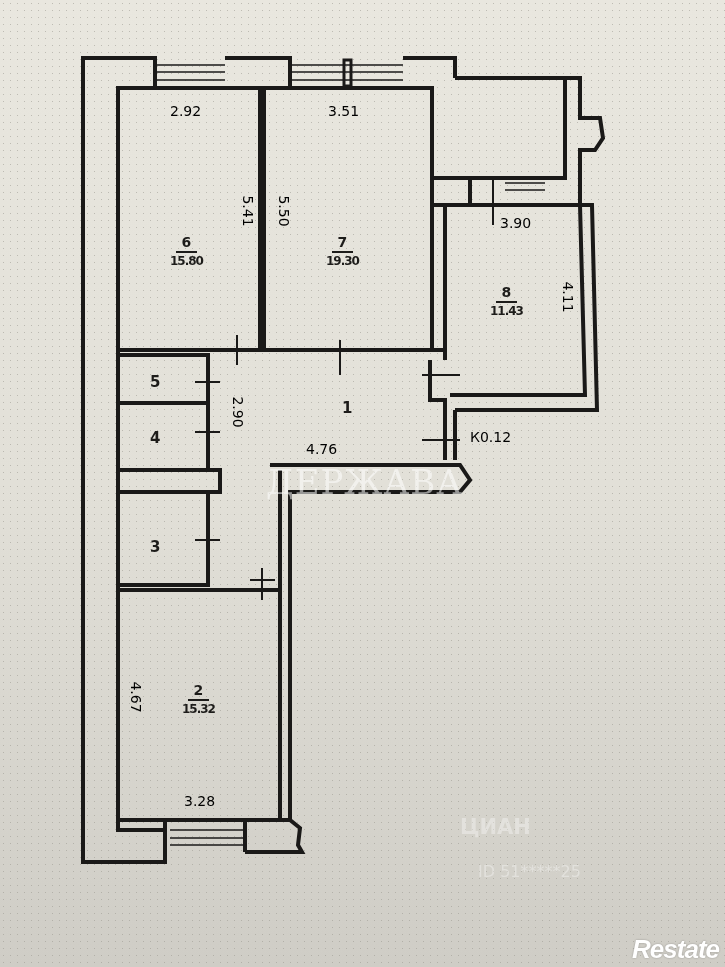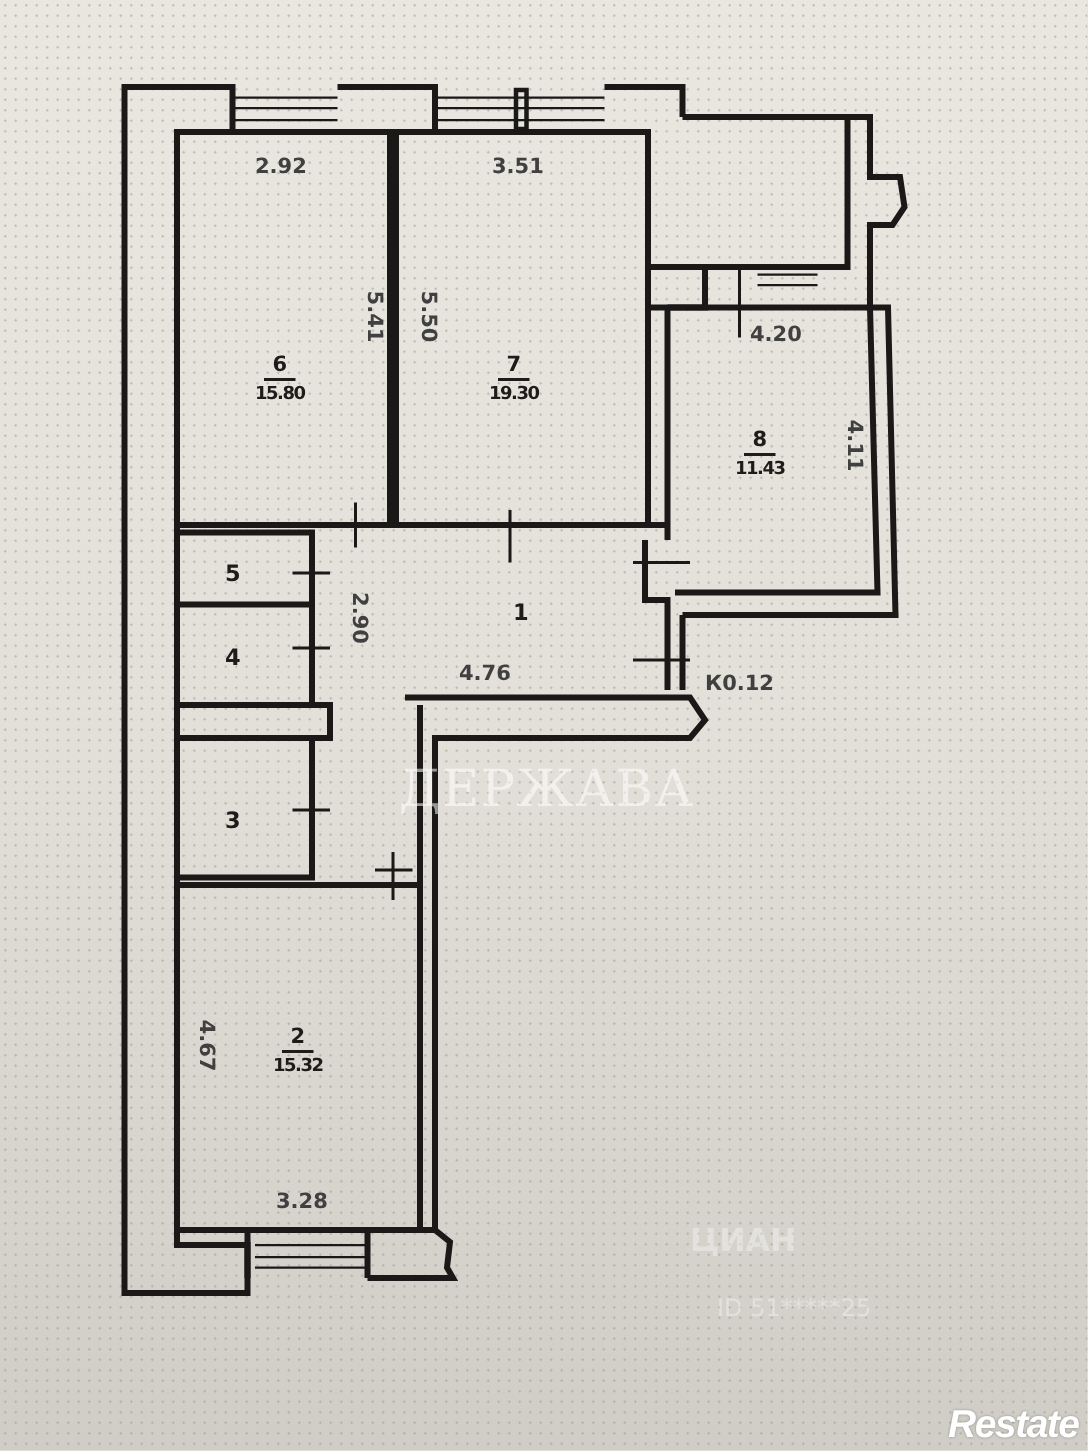--- a/index.html
+++ b/index.html
@@ -1,21 +1,21 @@
 <!DOCTYPE html>
 <html><head>
 <meta charset="utf-8">
 <style>
   html,body{margin:0;padding:0;}
   body{width:725px;height:967px;background:#e4e2da;position:relative;overflow:hidden;font-family:"DejaVu Sans",sans-serif;}
   .bg{position:absolute;inset:0;background:
     linear-gradient(180deg,#e9e7df 0%,#e2e0d8 50%,#cfcdc6 100%);}
   .dots{position:absolute;inset:0;background-image:radial-gradient(#9a988f 0.7px,transparent 0.9px);background-size:7px 7px;opacity:.55;}
   svg.plan{position:absolute;left:0;top:0;}
-  .lbl{position:absolute;color:#404040;font-size:14px;font-weight:bold;line-height:1;white-space:nowrap;}
+  .lbl{position:absolute;color:#000000;font-size:14px;font-weight:normal;line-height:1;white-space:nowrap;}
   .room{position:absolute;text-align:center;color:#1d1c1a;font-weight:bold;}
   .room .num{font-size:14px;border-bottom:2px solid #1d1c1a;padding:0 6px 1px;display:inline-block;}
   .room .area{font-size:12px;display:block;margin-top:1px;letter-spacing:-1px;}
   .wm{position:absolute;color:rgba(255,255,255,.55);font-family:"DejaVu Serif",serif;font-size:34px;letter-spacing:1px;}
   .wm2{position:absolute;color:rgba(255,255,255,.35);font-size:21px;font-weight:bold;}
   .wm3{position:absolute;color:rgba(255,255,255,.35);font-size:16px;}
   .logo{position:absolute;right:6px;bottom:2px;color:#fff;font-style:italic;font-weight:bold;font-size:26px;font-family:"Liberation Sans",sans-serif;letter-spacing:-1px;text-shadow:0 0 2px rgba(0,0,0,.3);}
 </style>
 </head>
 <body>
@@ -90,27 +90,27 @@
     <line x1="422" y1="375" x2="460" y2="375"></line>
       <line x1="422" y1="440" x2="460" y2="440"></line>
     <line x1="493" y1="178" x2="493" y2="225"></line>
   </g>
 </svg>
 
 <div class="lbl" style="left:170px;top:104px;">2.92</div>
 <div class="lbl" style="left:232px;top:204px;"><span style="display:inline-block;transform:rotate(90deg);">5.41</span></div>
 <div class="lbl" style="left:328px;top:104px;">3.51</div>
 <div class="lbl" style="left:268px;top:204px;"><span style="display:inline-block;transform:rotate(90deg);">5.50</span></div>
-<div class="lbl" style="left:500px;top:216px;">4.20</div>
+<div class="lbl" style="left:500px;top:216px;">3.90</div>
 <div class="lbl" style="left:552px;top:290px;"><span style="display:inline-block;transform:rotate(90deg);">4.11</span></div>
 <div class="lbl" style="left:222px;top:405px;"><span style="display:inline-block;transform:rotate(90deg);">2.90</span></div>
 <div class="lbl" style="left:306px;top:442px;text-align:right;">4.76</div>
 <div class="lbl" style="left:120px;top:690px;"><span style="display:inline-block;transform:rotate(90deg);">4.67</span></div>
 <div class="lbl" style="left:184px;top:794px;">3.28</div>
-<div class="lbl" style="left:470px;top:430px;margin-top:19px;">К0.12</div>
+<div class="lbl" style="left:470px;top:430px;">К0.12</div>
 
 <div class="room" style="left:170px;top:232px;">
   <span class="num">6</span>
   <span class="area">15.80</span>
 </div>
 <div class="room" style="left:326px;top:232px;">
   <span class="num">7</span>
   <span class="area">19.30</span>
 </div>
 <div class="room" style="left:490px;top:282px;">
@@ -127,17 +127,17 @@
   <span class="area" style="font-size:15px">4</span>
 </div>
 <div class="room" style="left:150px;top:537px;">
   <span class="area" style="font-size:15px">3</span>
 </div>
 <div class="room" style="left:182px;top:680px;">
   <span class="num">2</span>
   <span class="area">15.32</span>
 </div>
 
-<div class="wm" style="left:266px;top:462px;margin-top:44px;">ДЕРЖАВА</div>
+<div class="wm" style="left:266px;top:462px;">ДЕРЖАВА</div>
 <div class="wm2" style="left:460px;top:815px;">ЦИАН</div>
 <div class="wm3" style="left:478px;top:862px;">ID 51*****25</div>
 
 <div class="logo">Restate</div>
 
 </body></html>

